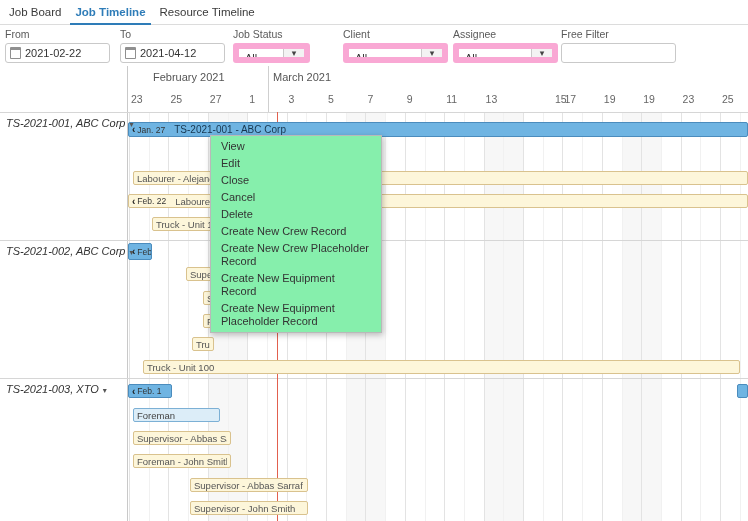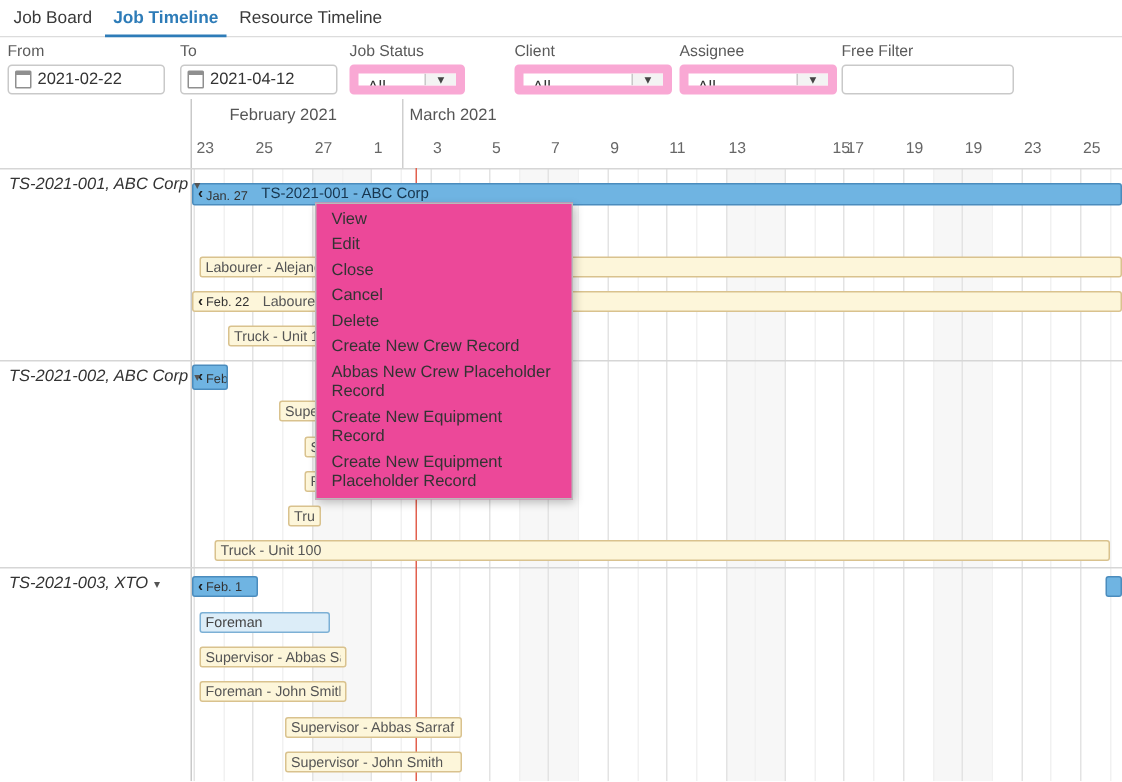--- a/index.html
+++ b/index.html
@@ -46,21 +46,21 @@
   .rowlabel{position:absolute;left:6px;font-size:11px;color:#333;z-index:4;cursor:pointer;white-space:nowrap;font-style:italic;}
   .rowlabel .caret{font-size:8px;color:#555;margin-left:4px;}
   .bar{position:absolute;box-sizing:border-box;border:1px solid;border-radius:2px;display:flex;
        align-items:center;padding:0 3px;font-size:9.5px;white-space:nowrap;overflow:hidden;z-index:3;cursor:pointer;}
   .bar.job{background:#6fb4e2;border-color:#4b8cbd;color:#17364f;font-size:10px;}
   .bar.res{background:#fdf6da;border-color:#d9c28e;color:#555;}
   .bar.hl{background:#dcedf8;border-color:#7cb0d5;color:#444;}
   .bar .arrow{font-weight:700;font-size:10px;color:#1b1b1b;margin-right:2px;flex:none;}
   .bar .prefix{font-size:8.5px;color:#333;margin-right:9px;flex:none;text-align:right;}
   .bar .blabel{overflow:hidden;}
-  .ctx{position:absolute;background:#ec4899;border:1px solid #b9b9b9;box-shadow:1px 2px 6px rgba(0,0,0,.25);
+  .ctx{position:absolute;background:#86efac;border:1px solid #b9b9b9;box-shadow:1px 2px 6px rgba(0,0,0,.25);
        z-index:20;padding:2px 0;box-sizing:border-box;}
   .ctx-item{font-size:11px;color:#333;padding:2px 10px;line-height:13px;cursor:pointer;}
 </style>
 </head>
 <body>
 
 <div class="app">
 
   <div class="tabbar" id="tabbar">
       <div class="tab">Job Board</div>
@@ -237,19 +237,19 @@
       <div class="bar res" style="left: 190px; top: 435px; width: 118px; height: 14px;">
         <span class="blabel">Supervisor - John Smith</span>
       </div>
       <div class="ctx" style="left: 210px; top: 69px; width: 172px;">
         <div class="ctx-item">View</div>
         <div class="ctx-item">Edit</div>
         <div class="ctx-item">Close</div>
         <div class="ctx-item">Cancel</div>
         <div class="ctx-item">Delete</div>
         <div class="ctx-item">Create New Crew Record</div>
-        <div class="ctx-item">Abbas New Crew Placeholder Record</div>
+        <div class="ctx-item">Create New Crew Placeholder Record</div>
         <div class="ctx-item">Create New Equipment Record</div>
         <div class="ctx-item">Create New Equipment Placeholder Record</div>
       </div>
     </div>
 
 </div>
 
 </body></html>

